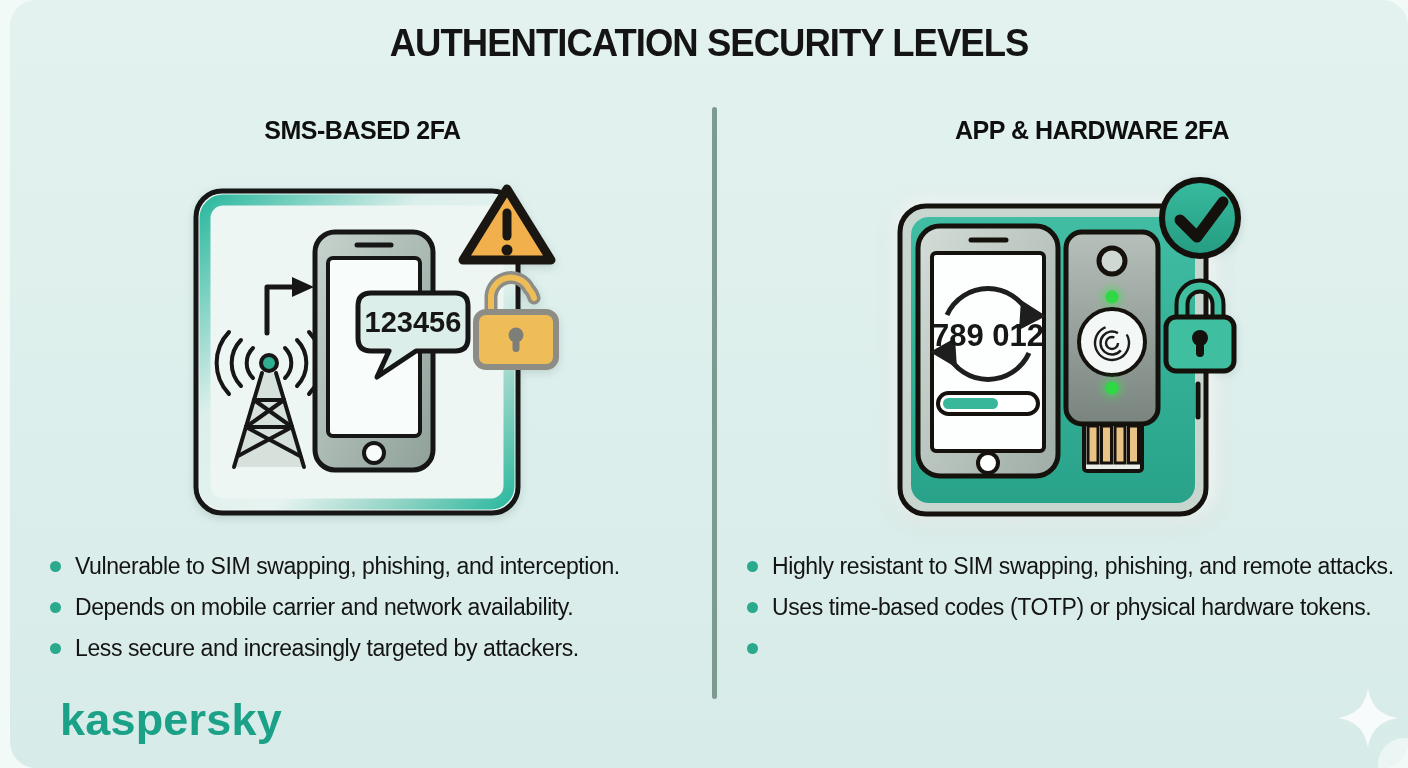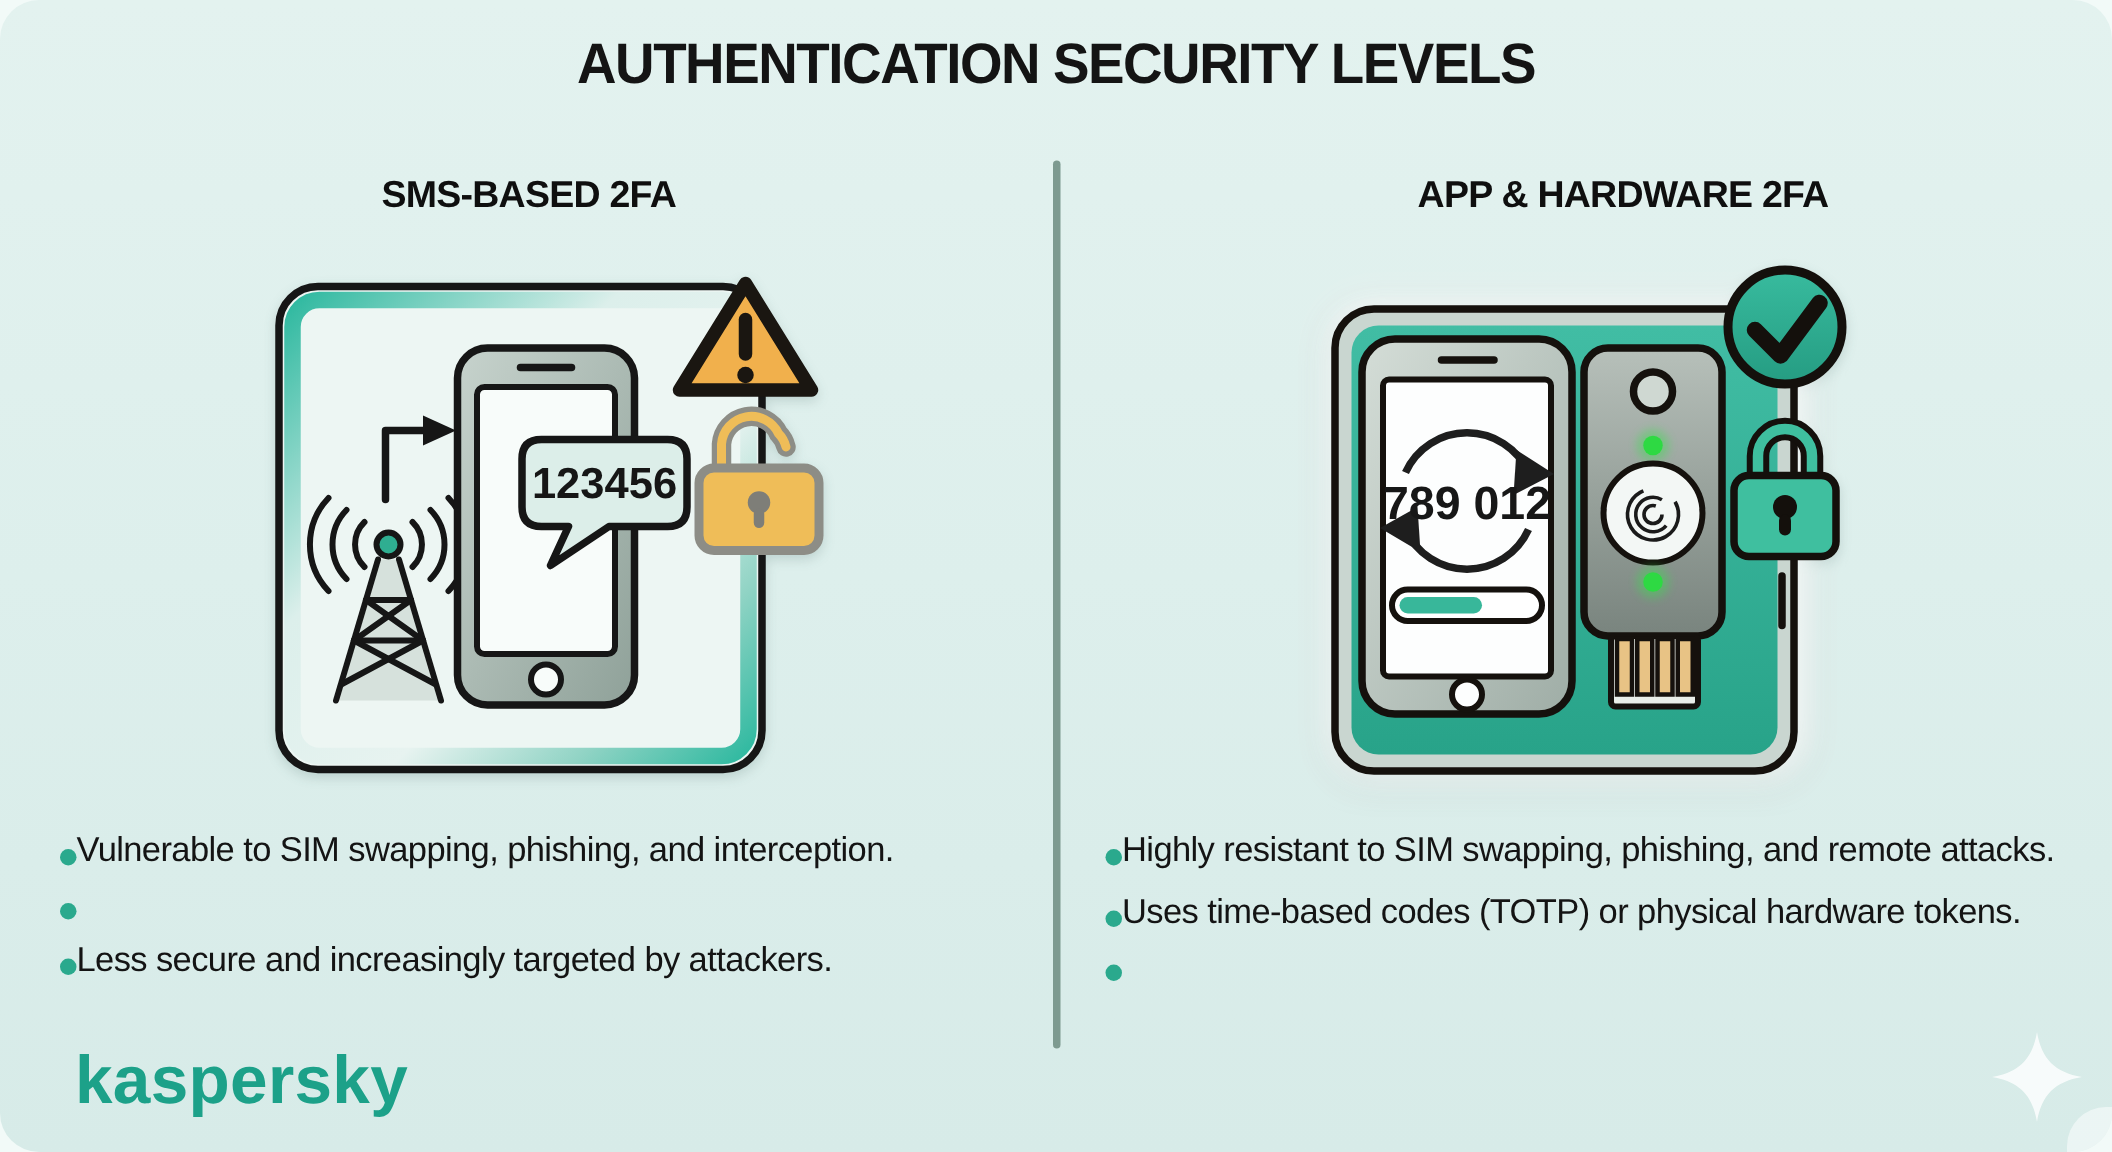--- a/index.html
+++ b/index.html
@@ -4,20 +4,21 @@
 <style>
   html,body{margin:0;padding:0;}
   body{
     width:1408px;height:768px;overflow:hidden;position:relative;
     background:#f2faf8;
     font-family:"Liberation Sans", sans-serif;
   }
   .card{
     position:absolute;inset:0;border-radius:26px;overflow:hidden;
     background:linear-gradient(180deg,#e3f2ef 0%,#ddefec 50%,#d7ebe8 100%);
+    margin-left:10px;
   }
   .title{
     position:absolute;top:22px;left:0;width:100%;text-align:center;margin:0;
     font-size:38px;font-weight:700;letter-spacing:-1px;color:#141414;
     transform:scaleX(.96);
   }
   .col-heading{
     position:absolute;top:116px;margin:0;text-align:center;
     font-size:25px;font-weight:700;letter-spacing:-.5px;color:#0f0f0f;
   }
@@ -27,21 +28,21 @@
     position:absolute;left:702px;top:107px;width:5px;height:592px;
     background:#7d9a90;border-radius:3px;
   }
   .illus{position:absolute;filter:drop-shadow(0 3px 4px rgba(30,70,60,.16));}
   .illus.left{left:180px;top:175px;}
   .illus.right{left:850px;top:160px;}
   .bullets{
     position:absolute;list-style:none;margin:0;padding:0;
     font-size:23px;letter-spacing:-.4px;color:#141414;
   }
-  .bullets li{display:flex;line-height:29px;margin-bottom:12px;align-items:center;}
+  .bullets li{display:flex;gap:14px;line-height:29px;margin-bottom:12px;}
   .bullets .dot{flex:none;width:11px;height:11px;border-radius:50%;background:#2aa98d;margin-top:9px;}
   .bullets.left{left:40px;top:552px;width:645px;}
   .bullets.right{left:737px;top:552px;width:662px;}
   .logo{
     position:absolute;left:50px;top:694px;margin:0;
     font-size:45px;font-weight:700;letter-spacing:.2px;color:#1ca189;
   }
   .sparkle{position:absolute;left:1326px;top:686px;}
   .corner-shape{
     position:absolute;right:-100px;bottom:-80px;width:130px;height:110px;
@@ -222,20 +223,21 @@
     </g>
   </svg>
 
   <ul class="bullets left">
     <li>
       <span class="dot"></span>
       <span>Vulnerable to SIM swapping, phishing, and interception.</span>
     </li>
     <li>
       <span class="dot"></span>
+      <span>Depends on mobile carrier and network availability.</span>
     </li>
     <li>
       <span class="dot"></span>
       <span>Less secure and increasingly targeted by attackers.</span>
     </li>
   </ul>
 
   <ul class="bullets right">
     <li>
       <span class="dot"></span>

